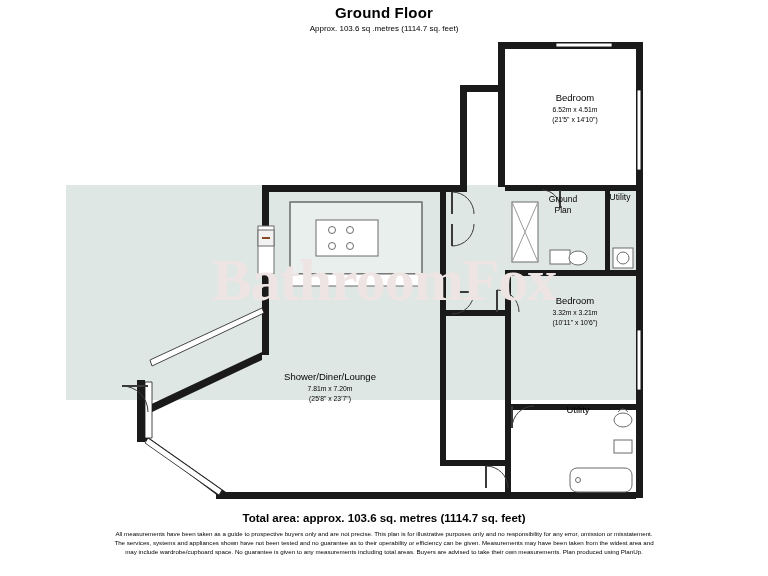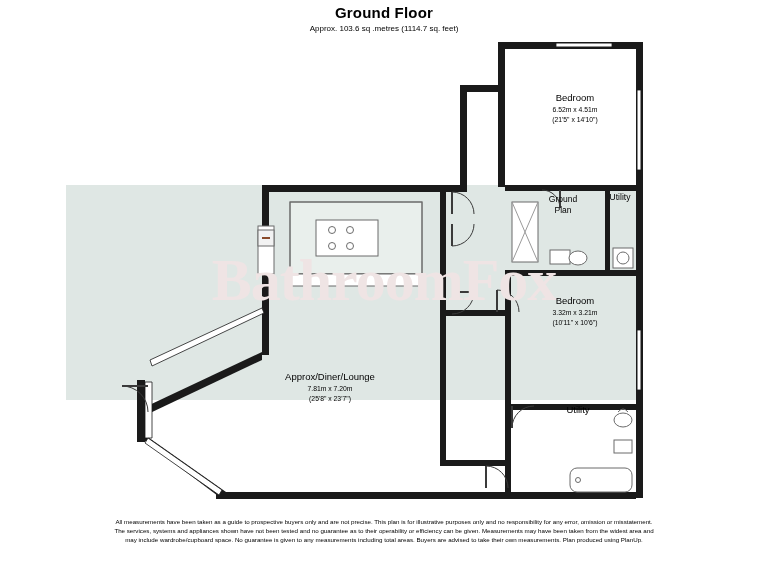--- a/index.html
+++ b/index.html
@@ -264,22 +264,23 @@
     <div class="name">Bedroom</div>
     <div class="dims">3.32m x 3.21m</div>
     <div class="dims">(10'11" x 10'6")</div>
   </div>
 
   <div class="room-label" style="left:528px; top:404px; width:100px;">
     <div class="name">Utility</div>
   </div>
 
   <div class="room-label" style="left:240px; top:371px; width:180px;">
-    <div class="name">Approx/Diner/Lounge</div>
+    <div class="name">Shower/Diner/Lounge</div>
     <div class="dims">7.81m x 7.20m</div>
     <div class="dims">(25'8" x 23'7")</div>
   </div>
 
   <div class="footer">
+    <div class="total">Total area: approx. 103.6 sq. metres (1114.7 sq. feet)</div>
     <div class="disclaimer">All measurements have been taken as a guide to prospective buyers only and are not precise. This plan is for illustrative purposes only and no responsibility for any error, omission or misstatement. The services, systems and appliances shown have not been tested and no guarantee as to their operability or efficiency can be given. Measurements may have been taken from the widest area and may include wardrobe/cupboard space. No guarantee is given to any measurements including total areas. Buyers are advised to take their own measurements. Plan produced using PlanUp.</div>
   </div>
 
 </div>
 
 </body></html>

